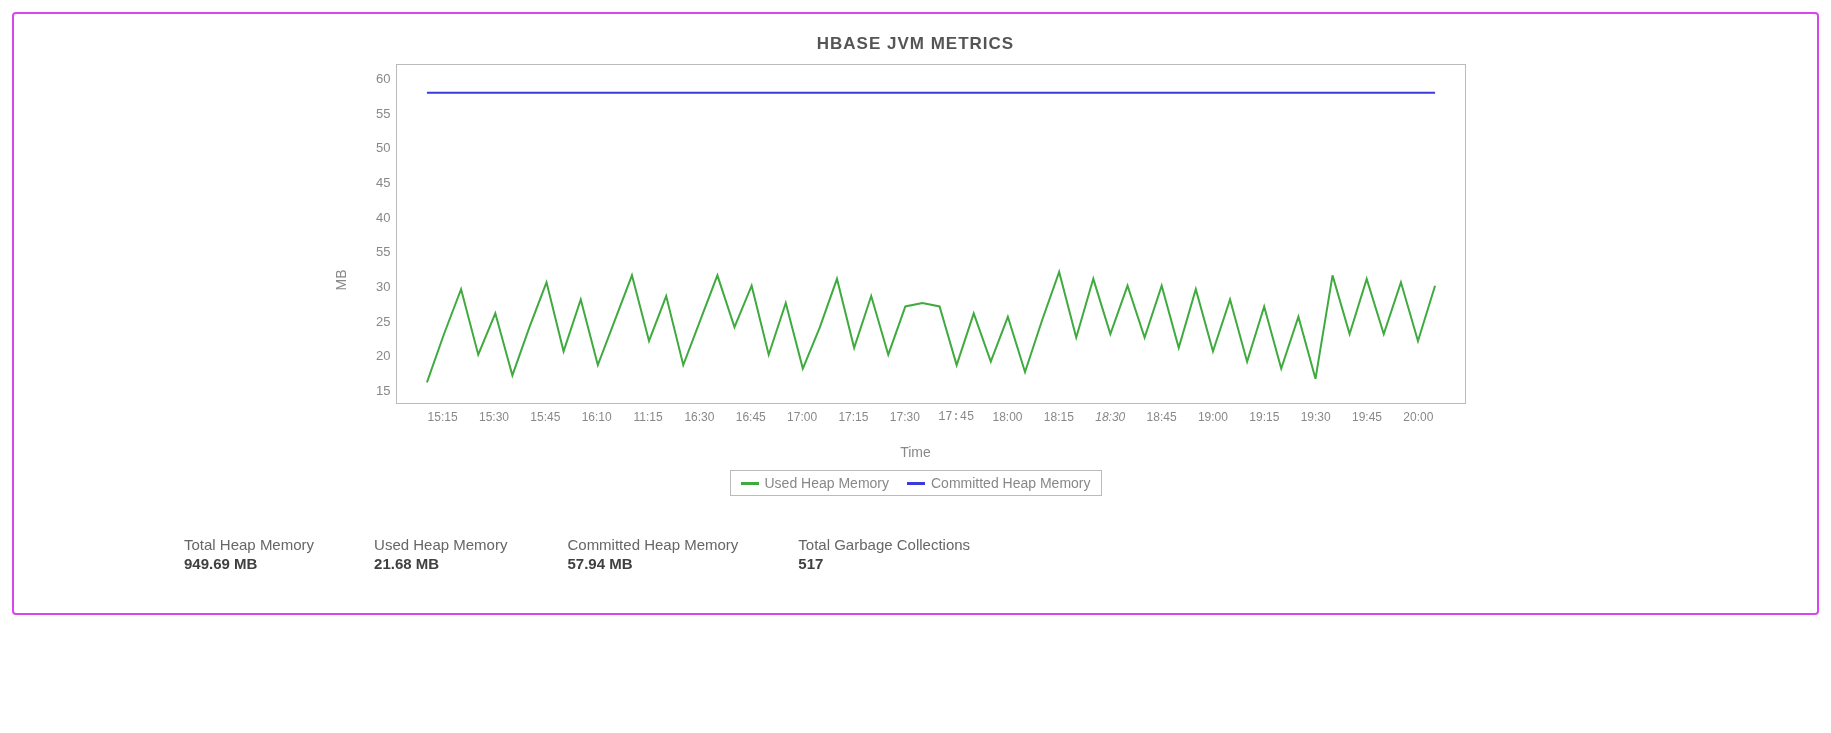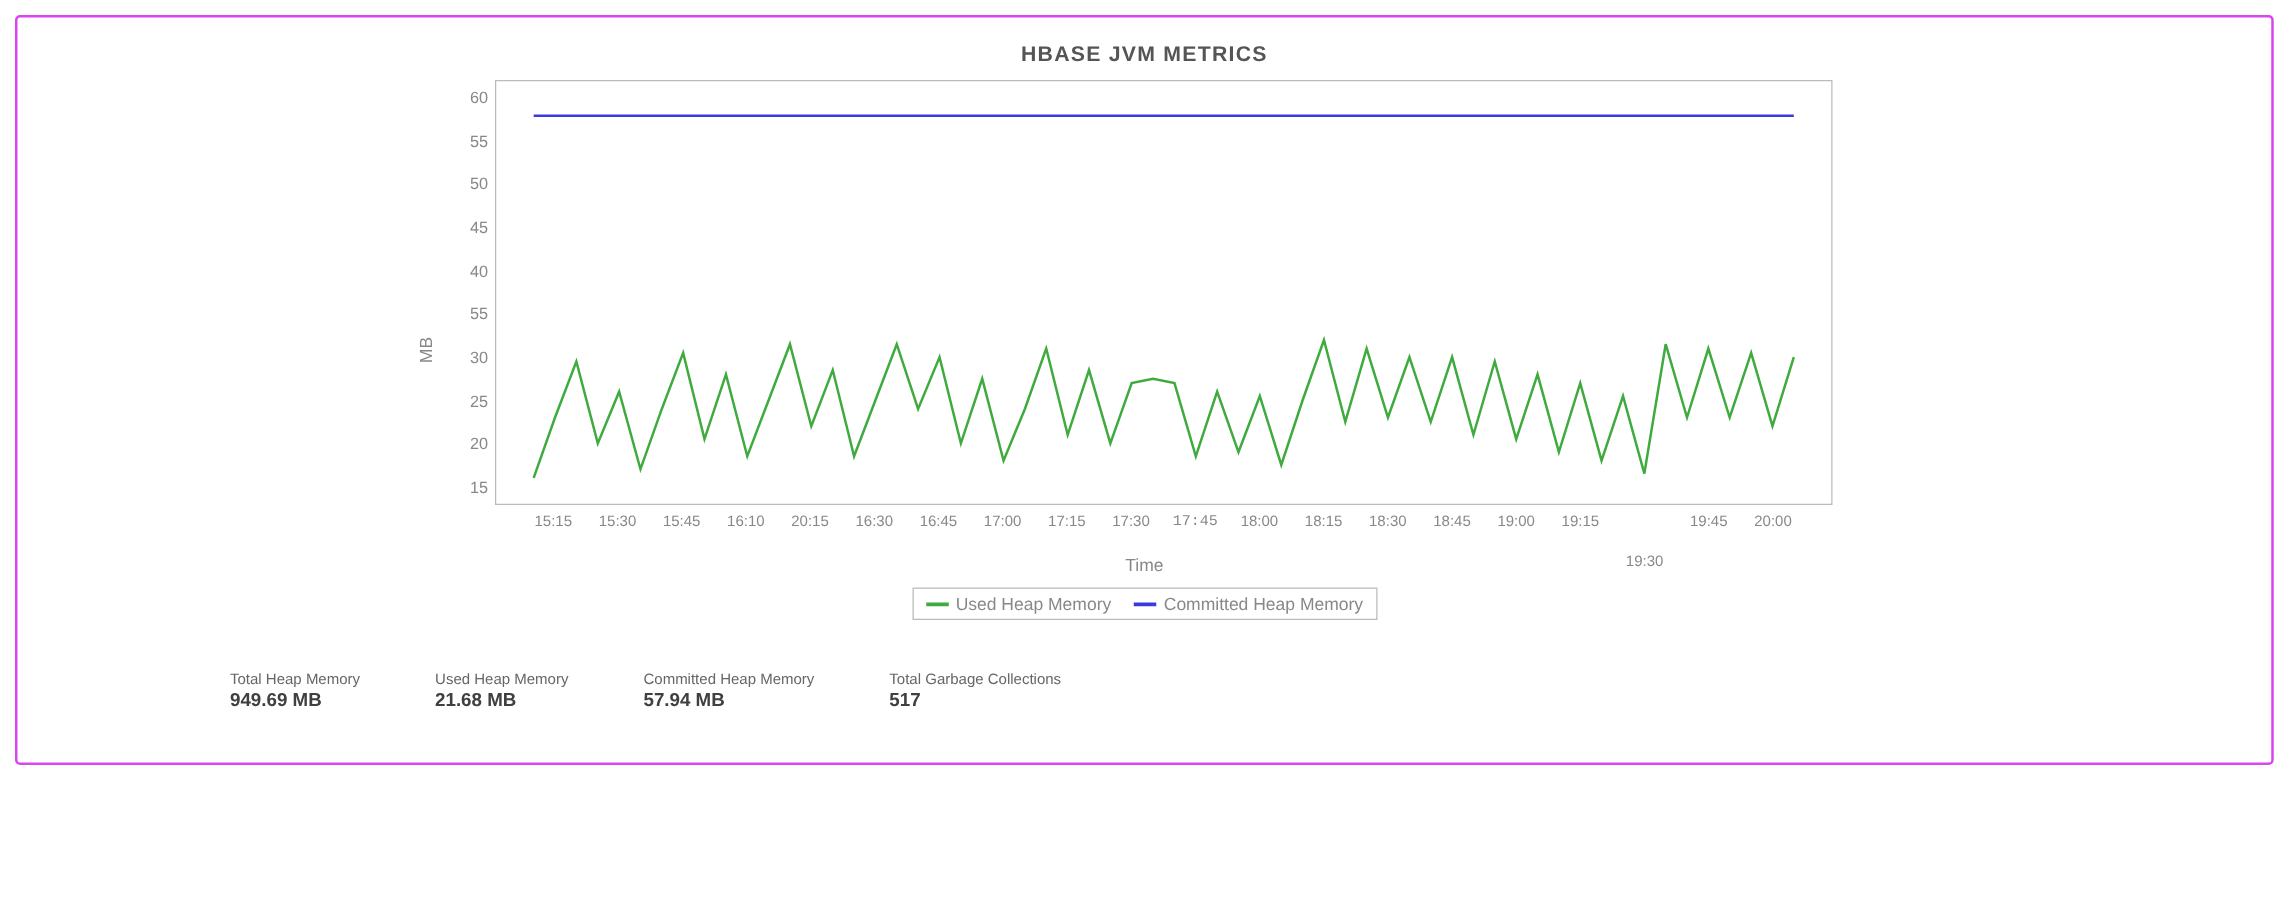--- a/index.html
+++ b/index.html
@@ -87,21 +87,21 @@
 }
 .legend-item { display: flex; align-items: center; gap: 6px; }
 .swatch { width: 18px; height: 3px; display: inline-block; }
 .stats {
   display: flex;
   gap: 60px;
   margin-top: 40px;
   padding-left: 140px;
   color: #555;
 }
-.stat-label { font-size: 12px; color: #666; }
+.stat-label { font-size: 15px; color: #666; }
 .stat-value { font-weight: 700; font-size: 15px; color: #404040; margin-top: 2px; }
 svg.lines { position: absolute; left: 0; top: 0; width: 100%; height: 100%; }
 </style>
 </head>
 <body>
 
 <div class="panel">
 
   <div class="chart-title">HBASE JVM METRICS</div>
 
@@ -124,34 +124,34 @@
         <svg class="lines" id="svg-lines" viewBox="0 0 1070 340" preserveAspectRatio="none">
             <polyline points="30.0,319.2 47.1,270.6 64.2,225.5 81.4,291.4 98.5,249.8 115.6,312.2 132.7,263.7 149.8,218.6 166.9,288.0 184.1,235.9 201.2,301.8 218.3,256.7 235.4,211.6 252.5,277.6 269.7,232.4 286.8,301.8 303.9,256.7 321.0,211.6 338.1,263.7 355.3,222.0 372.4,291.4 389.5,239.4 406.6,305.3 423.7,263.7 440.8,215.1 458.0,284.5 475.1,232.4 492.2,291.4 509.3,242.9 526.4,239.4 543.6,242.9 560.7,301.8 577.8,249.8 594.9,298.4 612.0,253.3 629.2,308.8 646.3,256.7 663.4,208.2 680.5,274.1 697.6,215.1 714.7,270.6 731.9,222.0 749.0,274.1 766.1,222.0 783.2,284.5 800.3,225.5 817.5,288.0 834.6,235.9 851.7,298.4 868.8,242.9 885.9,305.3 903.1,253.3 920.2,315.7 937.3,211.6 954.4,270.6 971.5,215.1 988.6,270.6 1005.8,218.6 1022.9,277.6 1040.0,222.0" fill="none" stroke="#3fab3f" stroke-width="2"></polyline>
             <polyline points="30.0,27.8 47.1,27.8 64.2,27.8 81.4,27.8 98.5,27.8 115.6,27.8 132.7,27.8 149.8,27.8 166.9,27.8 184.1,27.8 201.2,27.8 218.3,27.8 235.4,27.8 252.5,27.8 269.7,27.8 286.8,27.8 303.9,27.8 321.0,27.8 338.1,27.8 355.3,27.8 372.4,27.8 389.5,27.8 406.6,27.8 423.7,27.8 440.8,27.8 458.0,27.8 475.1,27.8 492.2,27.8 509.3,27.8 526.4,27.8 543.6,27.8 560.7,27.8 577.8,27.8 594.9,27.8 612.0,27.8 629.2,27.8 646.3,27.8 663.4,27.8 680.5,27.8 697.6,27.8 714.7,27.8 731.9,27.8 749.0,27.8 766.1,27.8 783.2,27.8 800.3,27.8 817.5,27.8 834.6,27.8 851.7,27.8 868.8,27.8 885.9,27.8 903.1,27.8 920.2,27.8 937.3,27.8 954.4,27.8 971.5,27.8 988.6,27.8 1005.8,27.8 1022.9,27.8 1040.0,27.8" fill="none" stroke="#3a3adf" stroke-width="2"></polyline>
           </svg>
       </div>
       <div class="xtick-container" id="xticks">
           <div class="xtick" style="left: 47.1186px;">15:15</div>
           <div class="xtick" style="left: 98.4746px;">15:30</div>
           <div class="xtick" style="left: 149.831px;">15:45</div>
           <div class="xtick" style="left: 201.186px;">16:10</div>
-          <div class="xtick" style="left: 252.542px;">20:15</div>
+          <div class="xtick" style="left: 252.542px;">11:15</div>
           <div class="xtick" style="left: 303.898px;">16:30</div>
           <div class="xtick" style="left: 355.254px;">16:45</div>
           <div class="xtick" style="left: 406.61px;">17:00</div>
           <div class="xtick" style="left: 457.966px;">17:15</div>
           <div class="xtick" style="left: 509.322px;">17:30</div>
           <div class="xtick" style="left: 560.678px; font-family: Liberation Mono, monospace;">17:45</div>
           <div class="xtick" style="left: 612.034px;">18:00</div>
           <div class="xtick" style="left: 663.39px;">18:15</div>
-          <div class="xtick" style="left: 714.746px;">18:30</div>
+          <div class="xtick" style="left: 714.746px; font-style: italic;">18:30</div>
           <div class="xtick" style="left: 766.102px;">18:45</div>
           <div class="xtick" style="left: 817.458px;">19:00</div>
           <div class="xtick" style="left: 868.814px;">19:15</div>
-          <div class="xtick" style="left: 920.169px; margin-top: 32px;">19:30</div>
+          <div class="xtick" style="left: 920.169px;">19:30</div>
           <div class="xtick" style="left: 971.525px; text-align: right;">19:45</div>
           <div class="xtick" style="left: 1022.88px;">20:00</div>
         </div>
       <div class="xlabel">Time</div>
 
       <div class="legend">
         <div class="legend-box" id="legend-box">
             <div class="legend-item">
               <span class="swatch" style="background: rgb(63, 171, 63);"></span>
               <span>Used Heap Memory</span>

